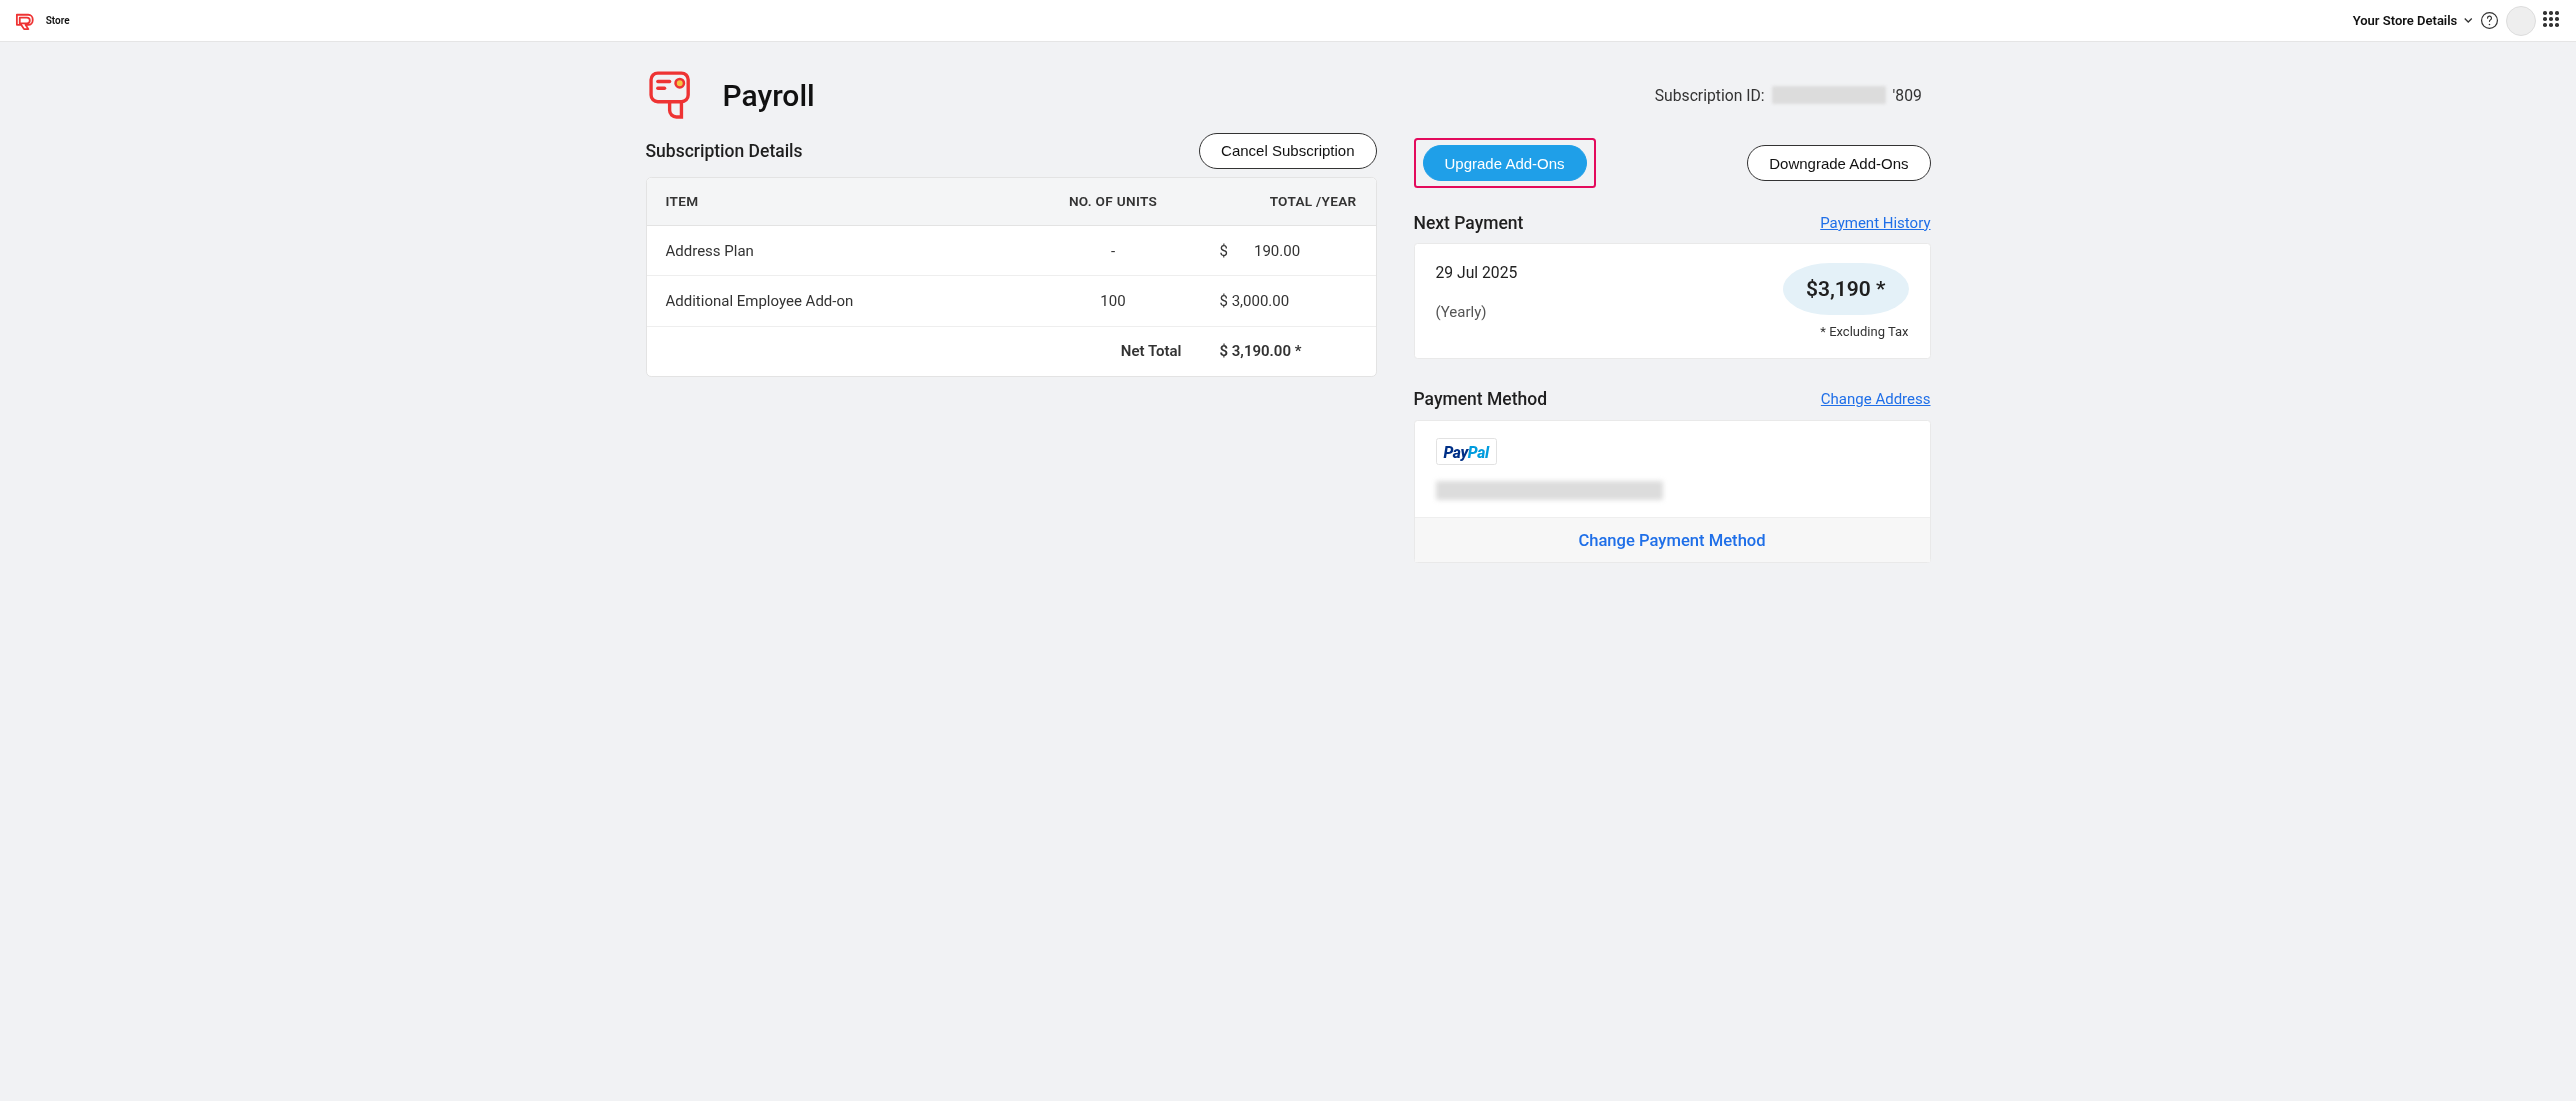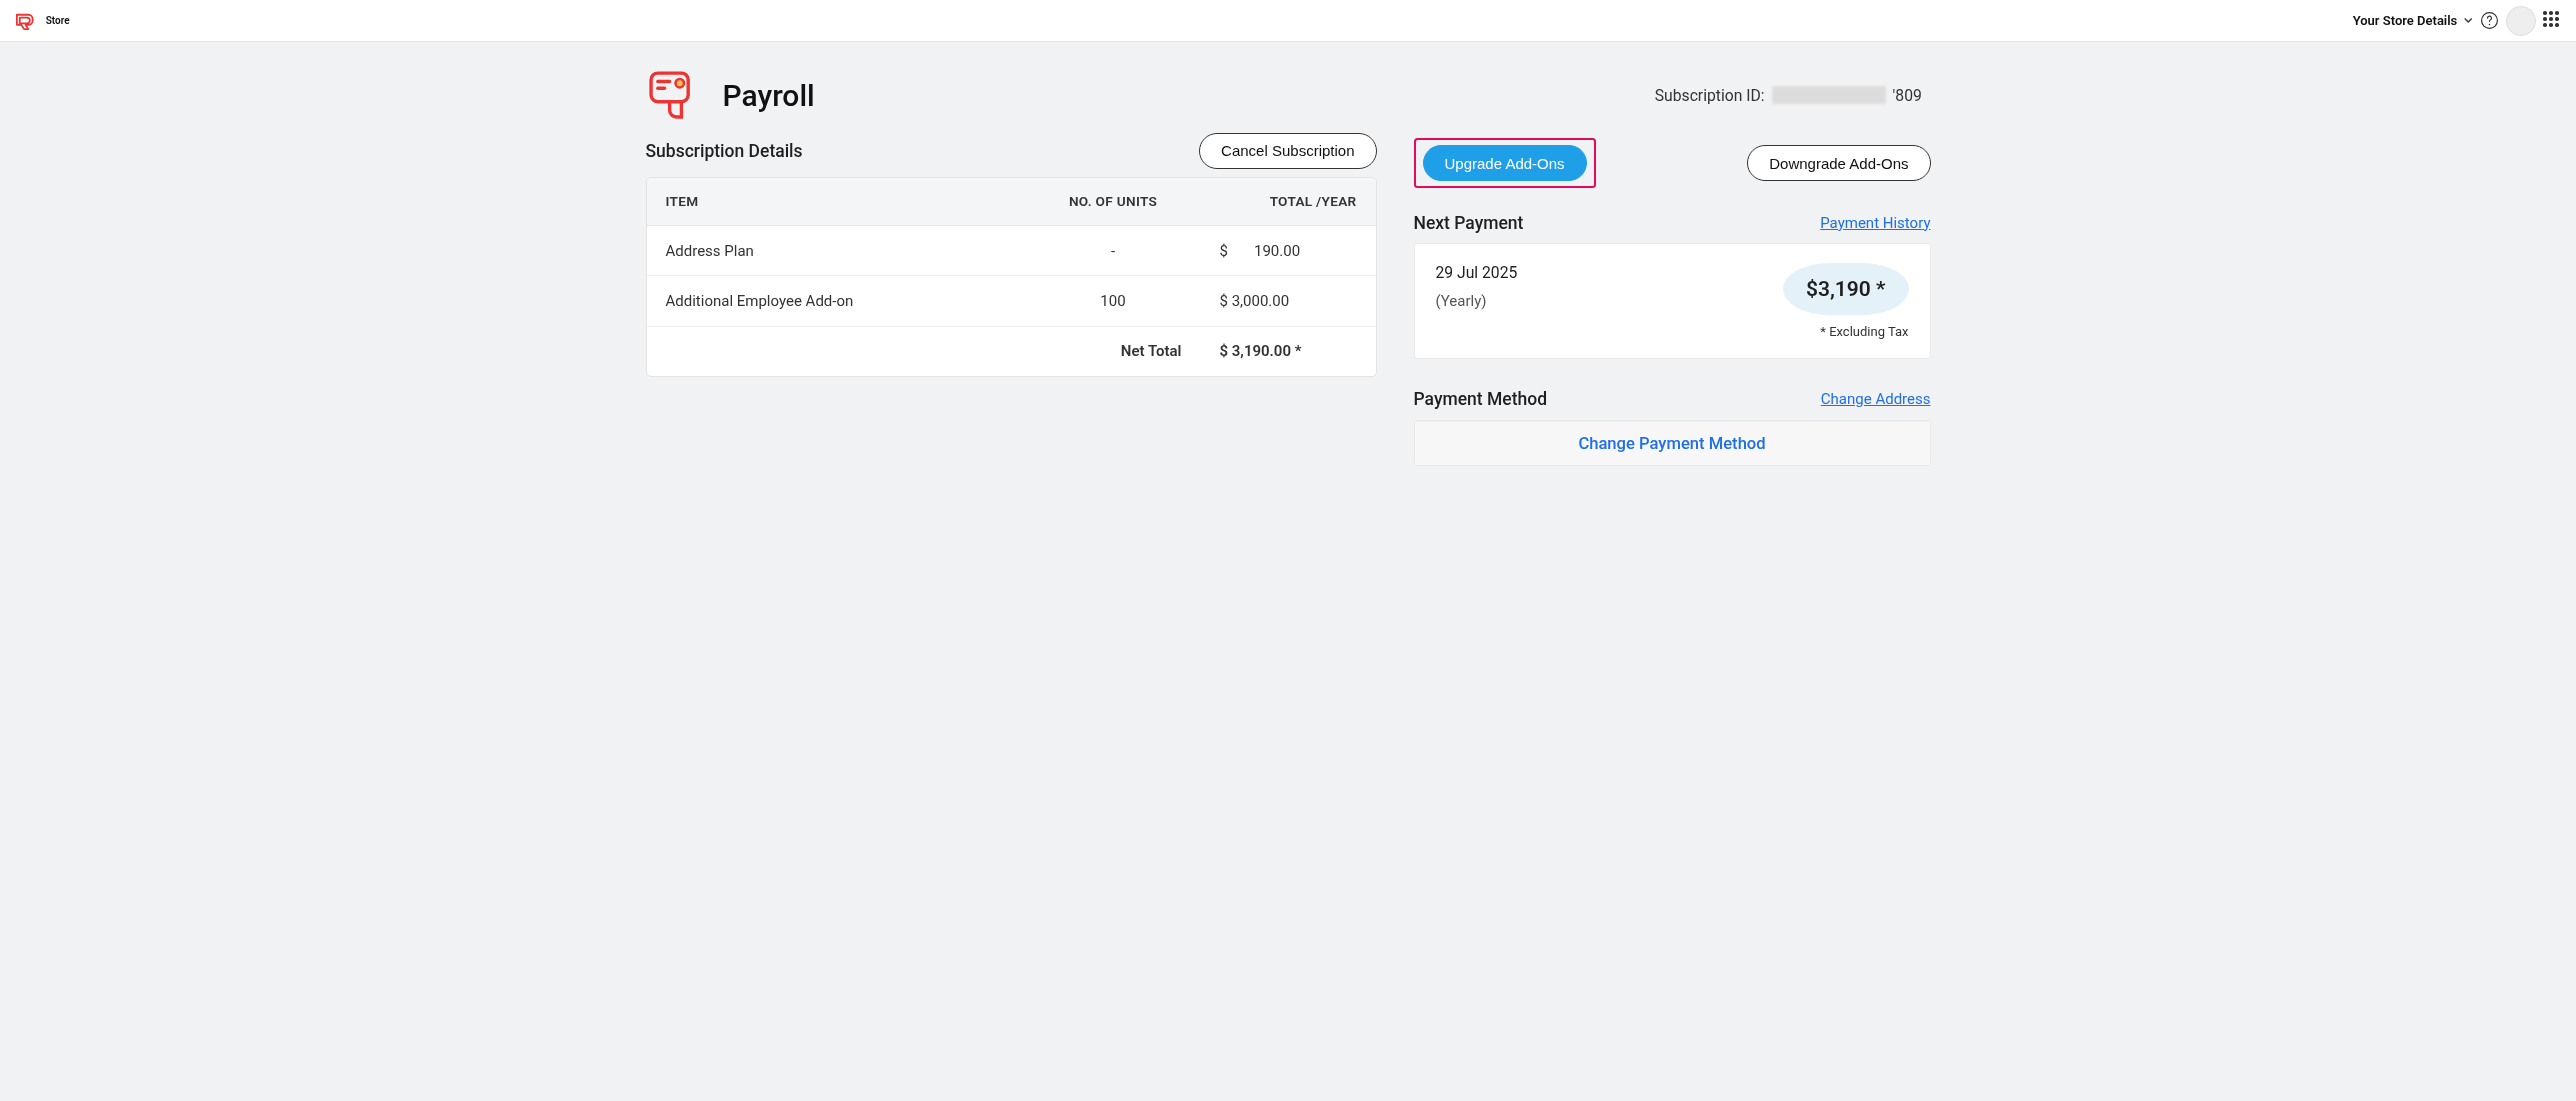--- a/index.html
+++ b/index.html
@@ -110,21 +110,21 @@
   .linkish { color:#1f6fe8; text-decoration: underline; font-size:15px; cursor:pointer; }
 
   .card {
     background:#fff;
     border:0.9px solid #e9e9e9;
     border-radius:3.5px;
     padding: 19px 21px;
   }
   .next-payment-card { display:flex; justify-content:space-between; align-items:flex-start; }
   .np-left { font-size:15.7px; color:#222; }
-  .np-left .terms { color:#555; font-size:15px; margin-top:10px; }
+  .np-left .terms { color:#555; font-size:15px; margin-top:21px; }
   .np-right { text-align:right; }
   .amount-pill {
     background:#e4f1f8;
     border-radius: 79px / 44px;
     padding: 14px 23px;
     font-size: 21px;
     font-weight:600;
     color:#1f1f1f;
     display:inline-block;
   }
@@ -287,20 +287,27 @@
           <div class="excl-tax">* Excluding Tax</div>
         </div>
       </div>
 
       <div class="sub-section-row" style="margin-top:30px;">
         <span class="section-heading" style="margin:0;">Payment Method</span>
         <a class="linkish">Change Address</a>
       </div>
 
       <div class="payment-method-card">
+        <div class="pm-body">
+          <span class="paypal-badge">
+            <span class="paypal-pay">Pay</span>
+              <span class="paypal-pal">Pal</span>
+          </span>
+          <div class="pm-redacted"></div>
+        </div>
         <div class="pm-footer">
           <span class="pm-change">Change Payment Method</span>
         </div>
       </div>
 
     </div>
   </div>
 </div>
 
 

